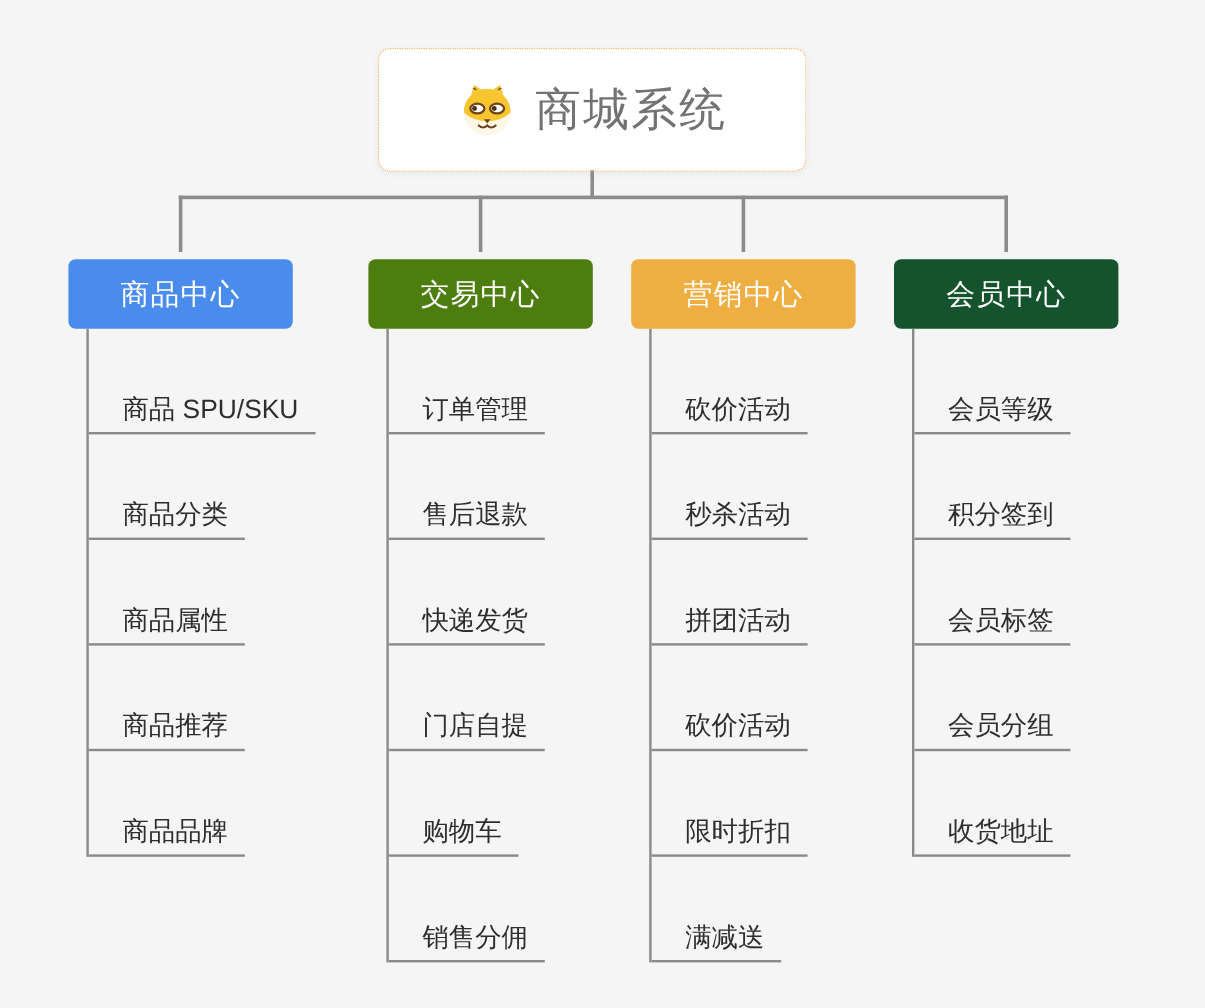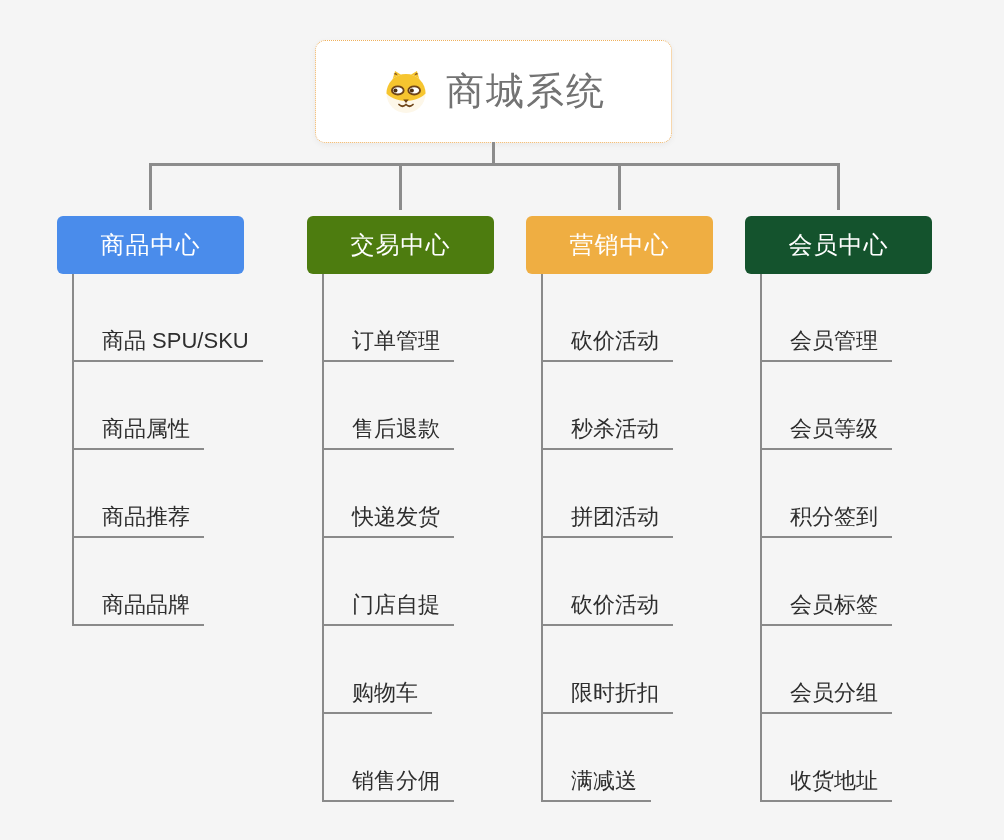--- a/index.html
+++ b/index.html
@@ -114,20 +114,23 @@
   <div class="line drop drop-3" style="background-color: rgb(140, 140, 140);"></div>
   <div class="line drop drop-4" style="background-color: rgb(140, 140, 140);"></div>
 
   <div class="branch branch-1">
     <div class="branch-header" style="background-color: rgb(74, 140, 235);">商品中心</div>
     <div class="branch-items">
       <div class="leaf-item">
           <span>商品 SPU/SKU</span>
         </div>
       <div class="leaf-item">
+          <span>商品分类</span>
+        </div>
+      <div class="leaf-item">
           <span>商品属性</span>
         </div>
       <div class="leaf-item">
           <span>商品推荐</span>
         </div>
       <div class="leaf-item">
           <span>商品品牌</span>
         </div>
     </div>
   </div>
@@ -177,23 +180,20 @@
       <div class="leaf-item">
           <span>满减送</span>
         </div>
     </div>
   </div>
 
   <div class="branch branch-4">
     <div class="branch-header" style="background-color: #14532d;">会员中心</div>
     <div class="branch-items">
       <div class="leaf-item">
-          <span>会员管理</span>
-        </div>
-      <div class="leaf-item">
           <span>会员等级</span>
         </div>
       <div class="leaf-item">
           <span>积分签到</span>
         </div>
       <div class="leaf-item">
           <span>会员标签</span>
         </div>
       <div class="leaf-item">
           <span>会员分组</span>

